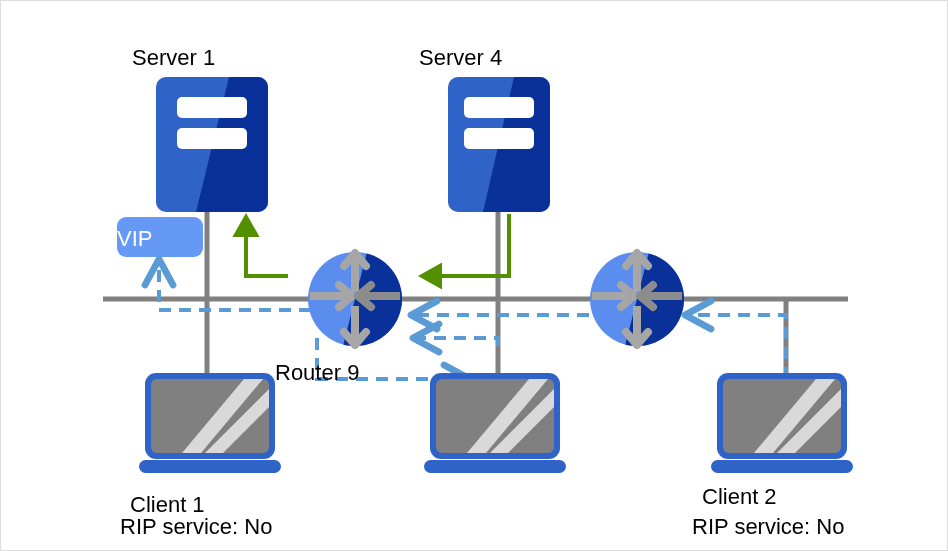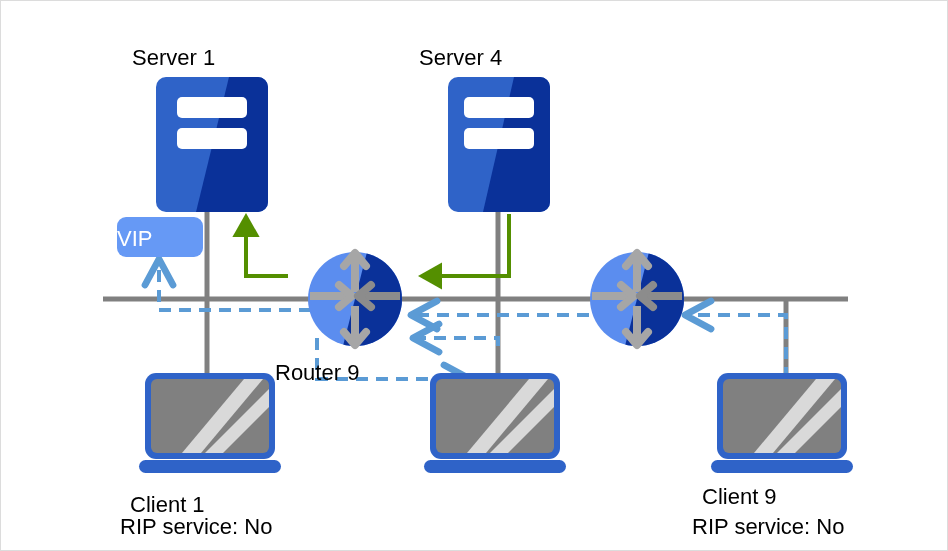--- a/index.html
+++ b/index.html
@@ -198,16 +198,16 @@
 
   <div class="node-label" style="left:418px;top:44px;width:160px;">Server 4</div>
 
   <div class="node-label" style="left:274px;top:359px;width:160px;">Router 9</div>
 
 
   <div class="node-label" style="left:129px;top:491px;width:160px;">Client 1</div>
   <div class="node-label" style="left:119px;top:513px;width:180px;">RIP service: No</div>
 
 
-  <div class="node-label" style="left:701px;top:483px;width:160px;">Client 9</div>
+  <div class="node-label" style="left:701px;top:483px;width:160px;">Client 2</div>
   <div class="node-label" style="left:691px;top:513px;width:180px;">RIP service: No</div>
 
 </div>
 
 </body></html>

